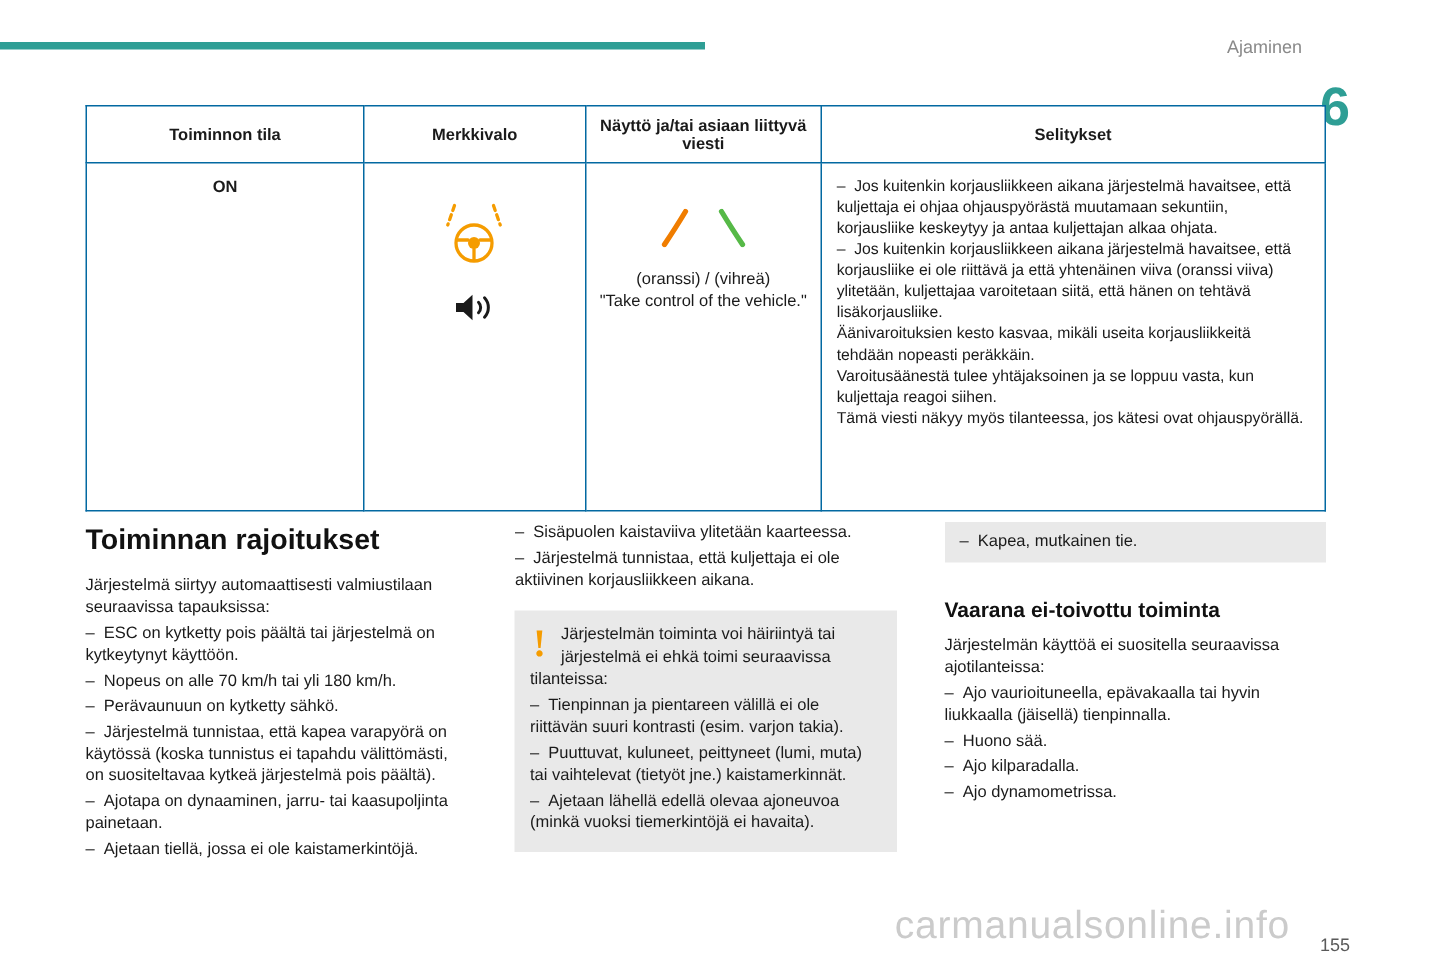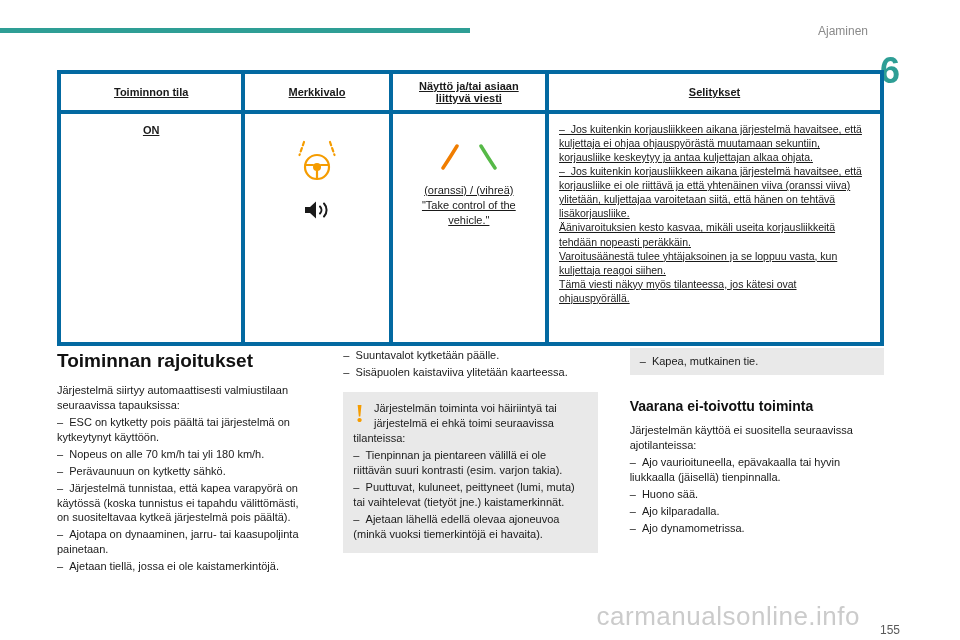--- a/index.html
+++ b/index.html
@@ -37,22 +37,21 @@
 
   
   .spec-table {
     position: absolute;
     left: 57px; top: 70px;
     width: 827px;
     border-collapse: collapse;
     table-layout: fixed;
   }
   .spec-table th, .spec-table td {
-    border: 4px solid #0369a1;
-    text-decoration: underline;
+    border: 1px solid #0369a1;
   }
   .spec-table th {
     font-size: 11px;
     font-weight: bold;
     text-align: center;
     vertical-align: middle;
     padding: 6px 8px;
     height: 38px;
     background: #ffffff;
   }
@@ -221,22 +220,22 @@
       <p>Järjestelmä siirtyy automaattisesti valmiustilaan seuraavissa tapauksissa:</p>
       <div class="li">–&nbsp;&nbsp;ESC on kytketty pois päältä tai järjestelmä on kytkeytynyt käyttöön.</div>
       <div class="li">–&nbsp;&nbsp;Nopeus on alle 70 km/h tai yli 180 km/h.</div>
       <div class="li">–&nbsp;&nbsp;Perävaunuun on kytketty sähkö.</div>
       <div class="li">–&nbsp;&nbsp;Järjestelmä tunnistaa, että kapea varapyörä on käytössä (koska tunnistus ei tapahdu välittömästi, on suositeltavaa kytkeä järjestelmä pois päältä).</div>
       <div class="li">–&nbsp;&nbsp;Ajotapa on dynaaminen, jarru- tai kaasupoljinta painetaan.</div>
       <div class="li">–&nbsp;&nbsp;Ajetaan tiellä, jossa ei ole kaistamerkintöjä.</div>
     </div>
 
     <div class="col">
-      <div class="li">–&nbsp;&nbsp;Suuntavalot kytketään päälle.</div>
       <div class="li">–&nbsp;&nbsp;Sisäpuolen kaistaviiva ylitetään kaarteessa.</div>
+      <div class="li">–&nbsp;&nbsp;Järjestelmä tunnistaa, että kuljettaja ei ole aktiivinen korjausliikkeen aikana.</div>
 
       <div class="warning-box">
         <span class="excl">!</span>
         <p>Järjestelmän toiminta voi häiriintyä tai järjestelmä ei ehkä toimi seuraavissa tilanteissa:</p>
         <div class="li">–&nbsp;&nbsp;Tienpinnan ja pientareen välillä ei ole riittävän suuri kontrasti (esim. varjon takia).</div>
         <div class="li">–&nbsp;&nbsp;Puuttuvat, kuluneet, peittyneet (lumi, muta) tai vaihtelevat (tietyöt jne.) kaistamerkinnät.</div>
         <div class="li">–&nbsp;&nbsp;Ajetaan lähellä edellä olevaa ajoneuvoa (minkä vuoksi tiemerkintöjä ei havaita).</div>
       </div>
     </div>
 

